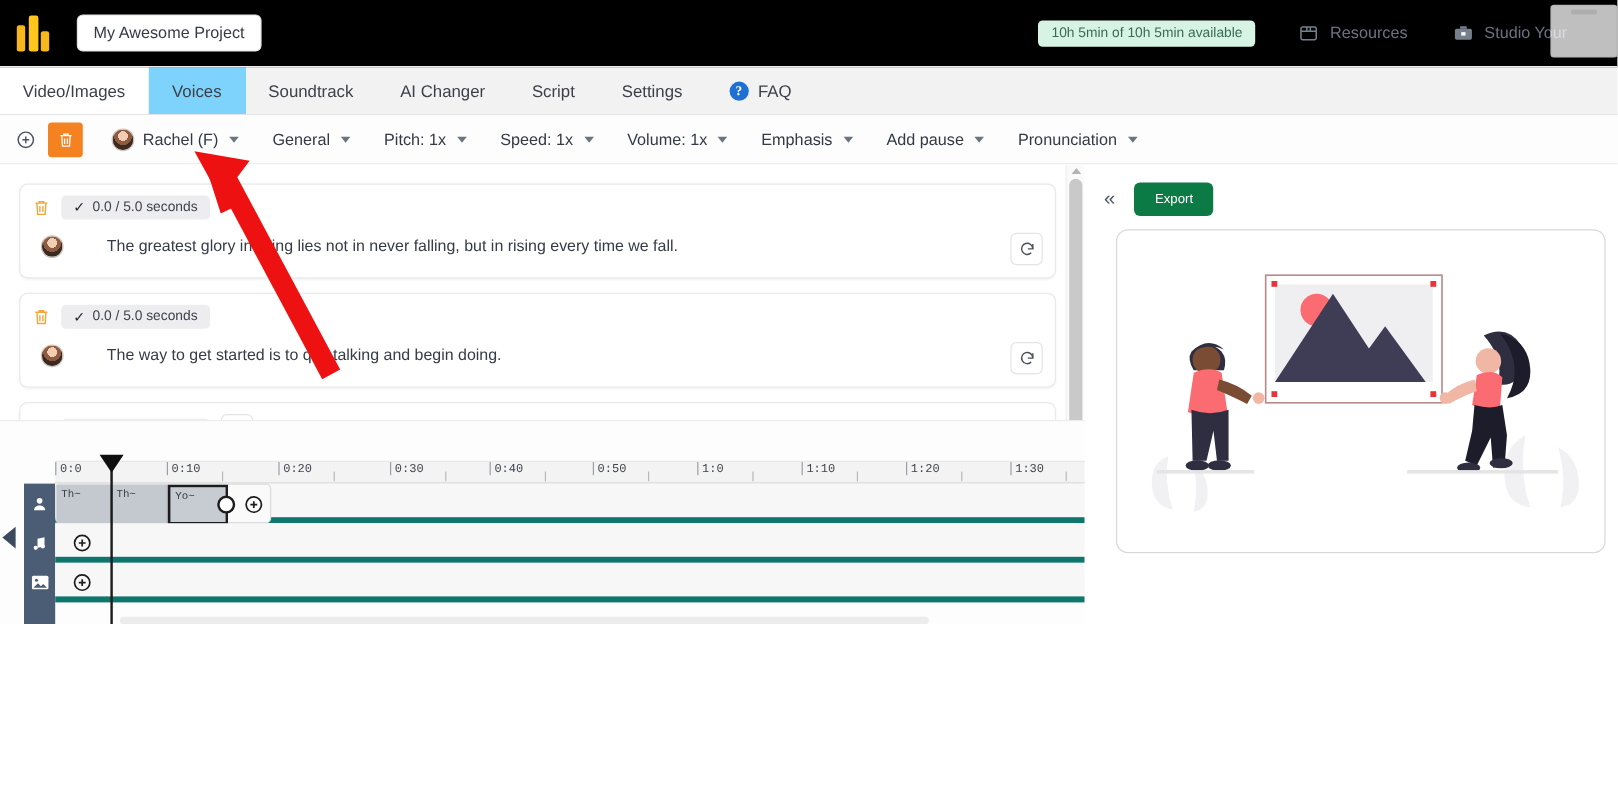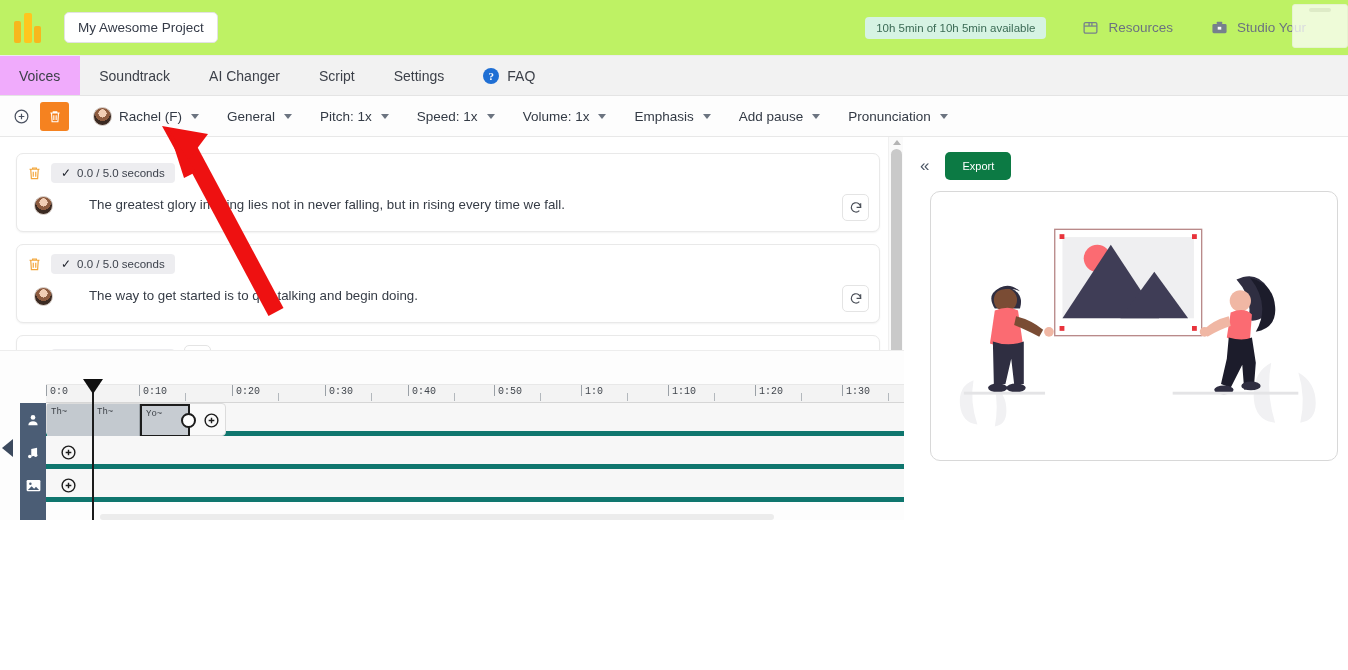--- a/index.html
+++ b/index.html
@@ -8,21 +8,21 @@
     font-family: "Liberation Sans", sans-serif;
     background:#ffffff;
     color:#2f3542;
     font-size:13px;
     position:relative;
   }
 
   
   .topbar{
     height:56px; width:100%;
-    background:#bef264;
+    background:#000000;
     border-bottom:1px solid #ececec;
     display:flex; align-items:center;
     padding:0 14px;
     position:relative;
   }
   .logo{ width:34px; height:30px; display:flex; align-items:flex-end; gap:2.5px; margin-right:16px;}
   .logo i{ display:block; background:#F7B71D; border-radius:2px;}
   .logo i:nth-child(1){ width:7px; height:22px;}
   .logo i:nth-child(2){ width:8px; height:30px; background:#FFC61E;}
   .logo i:nth-child(3){ width:7px; height:17px;}
@@ -54,21 +54,21 @@
     height:40px; display:flex; align-items:stretch;
     background:#f2f2f2; border-bottom:1px solid #e4e4e4;
     padding-left:0px;
   }
   .tab{
     display:flex; align-items:center; padding:0 19px;
     font-size:14px; color:#3c4049; background:transparent;
     border-right:1px solid transparent; white-space:nowrap;
   }
   .tab:first-child{ background:#fff; }
-  .tab.active{ background:#f0abfc; }
+  .tab.active{ background:#7dd3fc; }
   .tab.faq{ gap:8px; color:#3c4049; background:transparent; }
   .faq-ico{
     width:16px;height:16px;border-radius:50%;background:#1f6fd4;color:#fff;
     font-size:11px; font-weight:bold; display:flex;align-items:center;justify-content:center;
     font-family:"Liberation Serif", serif;
   }
 
   
   .voicebar{
     height:41px; display:flex; align-items:center; gap:0;
@@ -266,20 +266,21 @@
           <rect x="9.5" y="11" width="5" height="4" fill="#fbfbfb"></rect>
         </svg>
       </span>
       <span>Studio Your</span>
     </div>
   </div>
   <div class="corner-ghost"></div>
 </div>
 
 <div class="tabs">
+  <div class="tab">Video/Images</div>
   <div class="tab active">Voices</div>
   <div class="tab">Soundtrack</div>
   <div class="tab">AI Changer</div>
   <div class="tab">Script</div>
   <div class="tab">Settings</div>
   <div class="tab faq">
     <span class="faq-ico">?</span>
     <span>FAQ</span>
   </div>
 </div>

